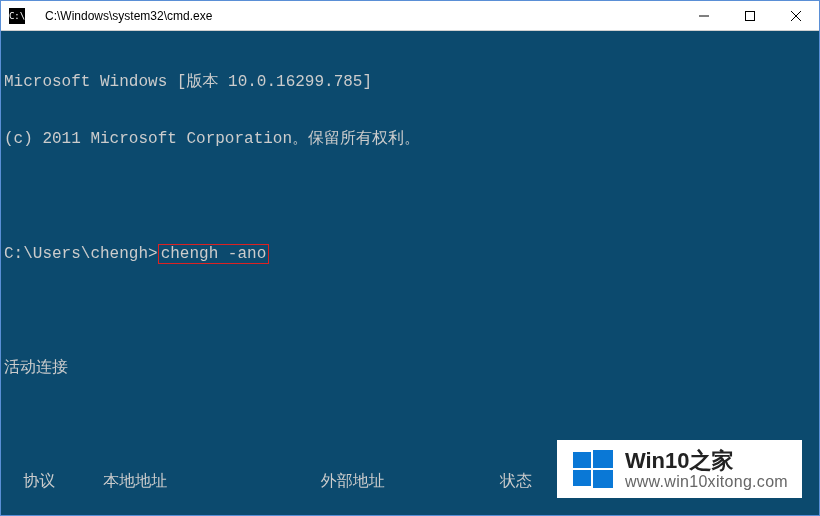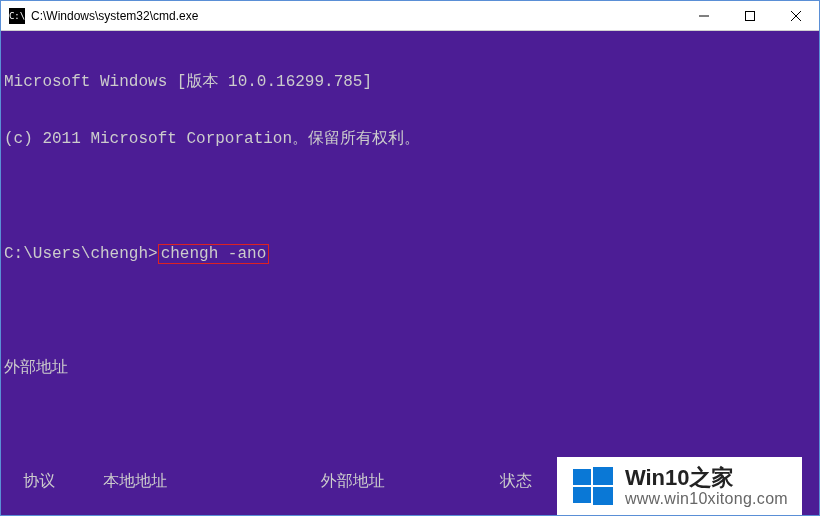--- a/index.html
+++ b/index.html
@@ -31,21 +31,21 @@
       margin-left: 8px;
       background: #000;
       display: inline-flex;
       align-items: center;
       justify-content: center;
       font-size: 9px;
       color: #fff;
       font-family: monospace;
     }
     .titlebar-title {
-      margin-left: 6px;
+      margin-left: 20px;
       font-family: "Segoe UI", Tahoma, sans-serif;
       font-size: 12px;
       color: #000;
       flex: 1;
     }
     .win-controls {
       display: flex;
       height: 100%;
     }
     .win-btn {
@@ -55,42 +55,42 @@
       align-items: center;
       justify-content: center;
       font-family: "Segoe UI Symbol", sans-serif;
       font-size: 10px;
       color: #000;
       cursor: pointer;
     }
     .win-btn svg { display:block; }
     .terminal {
       flex: 1;
-      background: #4c1d95;
+      background: #0c4a6e;
       color: #ccc;
       font-size: 16px;
       line-height: 19px;
       padding: 4px 3px 0 3px;
       font-family: "NSimSun","SimSun","Courier New",monospace;
       white-space: pre;
       overflow: hidden;
       position: relative;
     }
     .line { white-space: pre; }
     .cmd-box {
       border: 1px solid #d22;
       padding: 0 2px;
       display: inline-block;
       line-height: 18px;
     }
     .spacer { height: 19px; }
     .watermark {
       position: absolute;
       right: 18px;
-      bottom: 1px;
+      bottom: 18px;
       background: #fff;
       padding: 8px 14px 6px 14px;
       display: flex;
       align-items: center;
       gap: 10px;
     }
     .wm-logo {
       width: 44px;
       height: 44px;
       display: block;
@@ -135,21 +135,21 @@
       </div>
     </div>
   </div>
 
   <div class="terminal">
     <div class="line">Microsoft Windows [版本 10.0.16299.785]</div>
     <div class="line">(c) 2011 Microsoft Corporation。保留所有权利。</div>
     <div class="spacer"></div>
     <div class="line"><span>C:\Users\chengh&gt;</span><span class="cmd-box">chengh -ano</span></div>
     <div class="spacer"></div>
-    <div class="line">外部地址</div>
+    <div class="line">活动连接</div>
     <div class="spacer"></div>
     <div class="line" id="hdr">  协议     本地地址                外部地址            状态                  PID</div>
     
   </div>
 </div>
 
 <div class="watermark">
   <svg class="wm-logo" viewBox="0 0 44 44">
     <rect x="2" y="4" width="18" height="16" fill="#0a78d6"></rect>
     <rect x="22" y="2" width="20" height="18" fill="#0a78d6"></rect>

